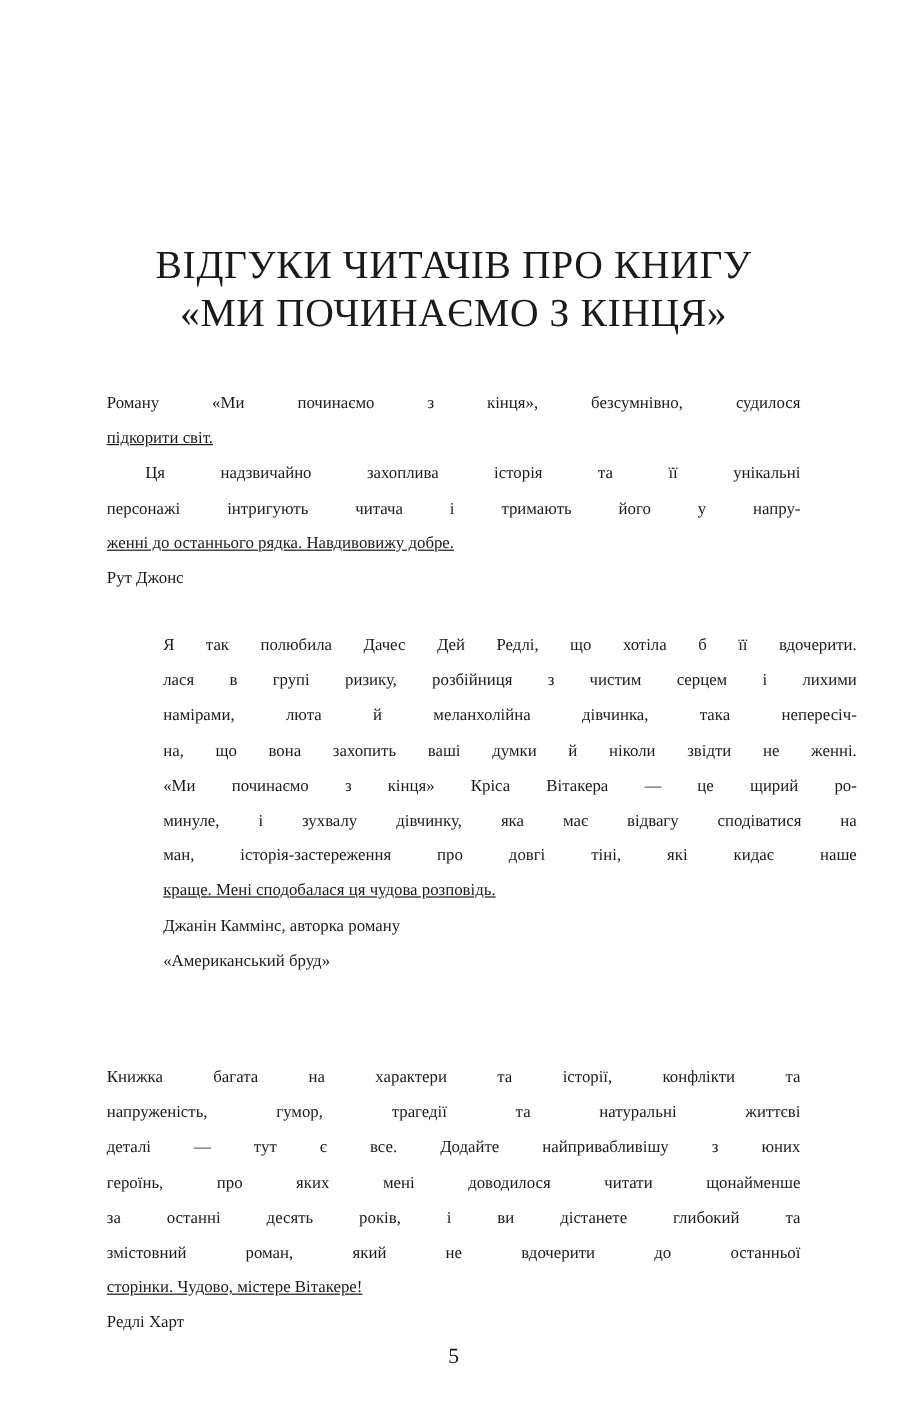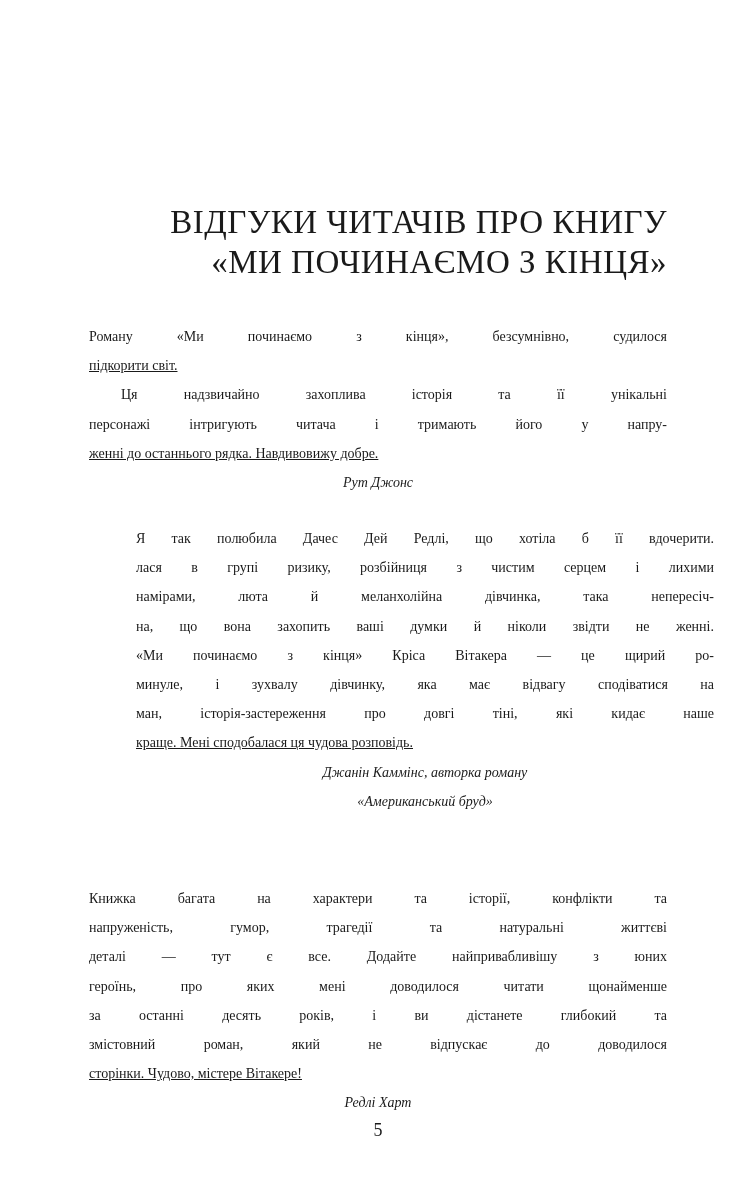--- a/index.html
+++ b/index.html
@@ -4,28 +4,28 @@
 <style>
   html, body { margin: 0; padding: 0; background: #ffffff; }
   body {
     width: 756px; height: 1181px; position: relative; overflow: hidden;
     font-family: "Liberation Serif", "DejaVu Serif", serif;
     color: #1a1a1a;
   }
   .page { position: absolute; left: 89px; top: 0; width: 578px; }
   .title {
     position: absolute; left: 0; top: 202px; width: 578px;
-    text-align: right; font-size: 33px; line-height: 40px;
+    text-align: center; font-size: 33px; line-height: 40px;
     letter-spacing: 0.5px; font-weight: normal; margin: 0;
   }
   .title span { display: block; }
   .review { position: absolute; left: 0; width: 578px; font-size: 14px; line-height: 29.2px; }
   .review .line { display: block; text-align: justify; text-align-last: justify; }
   .review .line.last { text-align-last: left; text-decoration: underline; }
-  .sig { font-style: italic; text-align: center; display: block; }
+  .sig { text-align: left; display: block; }
   .r1 { top: 322px; }
   .r2 { top: 524px; margin-left: 47px; }
   .r3 { top: 884px; }
   .page-number {
     position: absolute; left: 0; width: 756px; top: 1120px;
     text-align: center; font-size: 18px;
   }
 </style>
 </head>
 <body>
@@ -58,20 +58,20 @@
     <span class="sig">Джанін Каммінс, авторка роману</span>
     <span class="sig">«Американський бруд»</span>
   </div>
 
   <div class="review r3">
     <span class="line">Книжка багата на характери та історії, конфлікти та</span>
     <span class="line">напруженість, гумор, трагедії та натуральні життєві</span>
     <span class="line">деталі — тут є все. Додайте найпривабливішу з юних</span>
     <span class="line">героїнь, про яких мені доводилося читати щонайменше</span>
     <span class="line">за останні десять років, і ви дістанете глибокий та</span>
-    <span class="line">змістовний роман, який не відпускає до доводилося</span>
+    <span class="line">змістовний роман, який не вдочерити до останньої</span>
     <span class="line last">сторінки. Чудово, містере Вітакере!</span>
     <span class="sig">Редлі Харт</span>
   </div>
 
 </div>
 
 <div class="page-number">5</div>
 
 </body></html>

